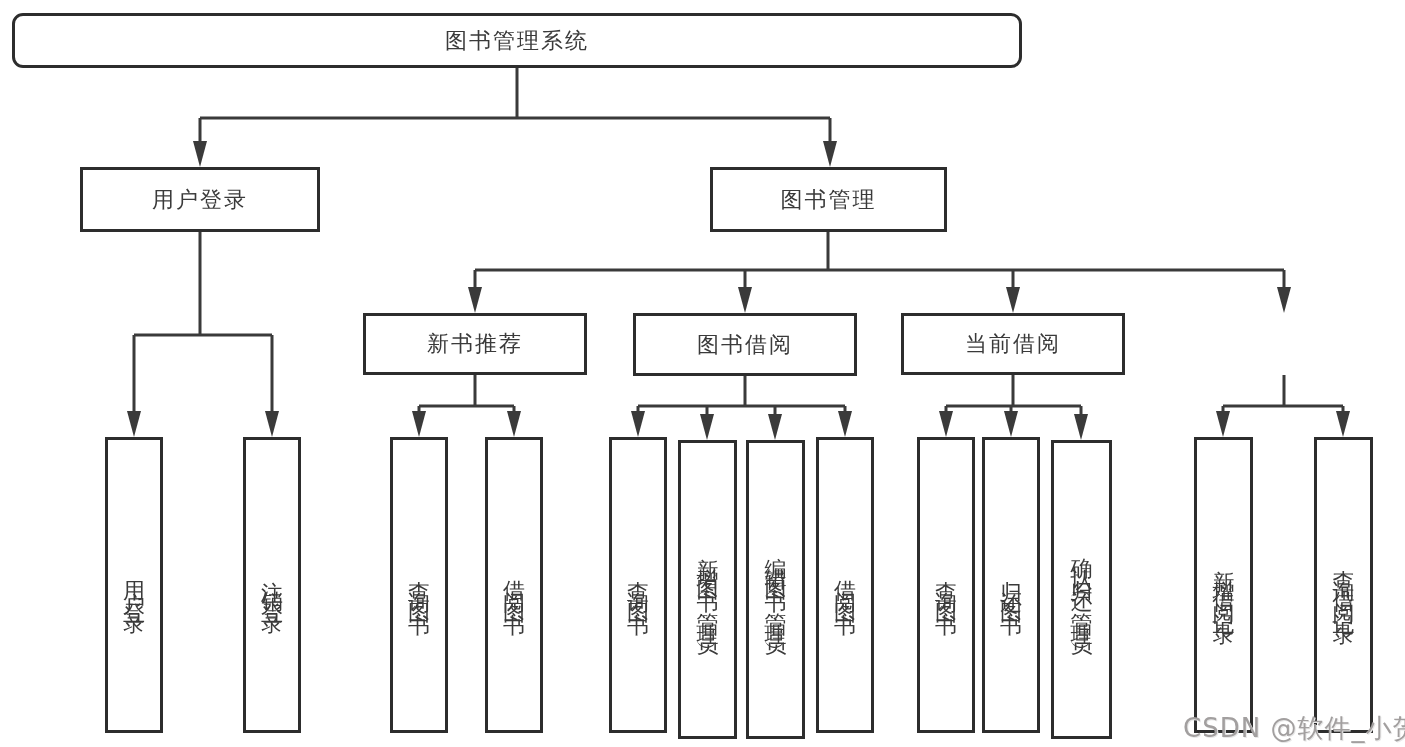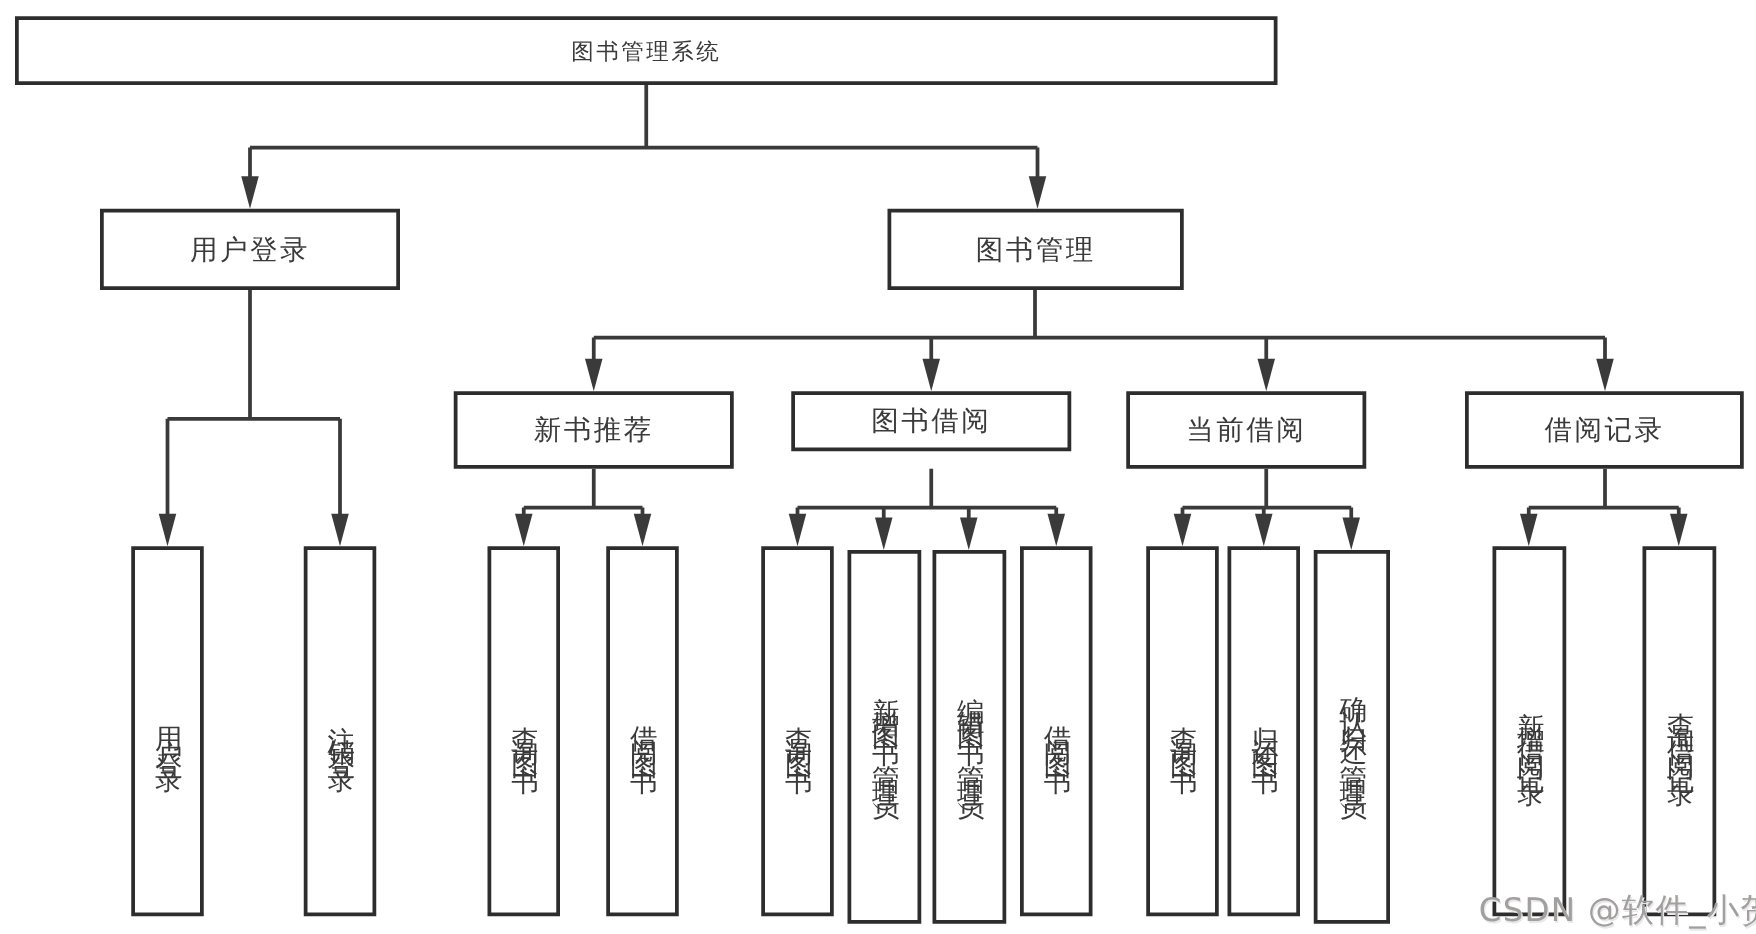--- a/index.html
+++ b/index.html
@@ -22,21 +22,21 @@
   }
   .hnode{font-size:22px;letter-spacing:2px;white-space:nowrap;}
   .vnode span{
     writing-mode:vertical-rl;
     text-orientation:mixed;
     font-size:22px;
     letter-spacing:11px;
     line-height:1;
     white-space:nowrap;
   }
-  .root{font-size:18px;}
+  .root{font-size:22px;border-radius:11px;}
   #watermark{
     position:absolute;
     left:1183px;top:711px;
     font-size:26px;
     color:#a29f9f;
     text-shadow:1px 1px 0 #e8e8e8;
     white-space:nowrap;
     letter-spacing:1px;
   }
 </style>
@@ -84,23 +84,22 @@
       <polygon points="1336,411 1350,411 1343,437"></polygon>
     </g>
   </svg>
 
   <div class="node hnode root" style="left:12px;top:13px;width:1010px;height:55px;">图书管理系统</div>
 
   <div class="node hnode" style="left:80px;top:167px;width:240px;height:65px;">用户登录</div>
   <div class="node hnode" style="left:363px;top:313px;width:224px;height:62px;">新书推荐</div>
 
   <div class="node hnode" style="left:710px;top:167px;width:237px;height:65px;">图书管理</div>
-  <div class="node hnode" style="left:633px;top:313px;width:224px;height:48px;">图书借阅</div>
-  <div class="node hnode" style="left:901px;top:313px;width:192px;height:62px;">当前借阅</div>
-  <div class="node hnode" style="left:1172px;top:313px;width:223px;height:62px;">借阅记录</div>
+  <div class="node hnode" style="left:633px;top:313px;width:224px;height:63px;">图书借阅</div>
+  <div class="node hnode" style="left:901px;top:313px;width:224px;height:62px;">当前借阅</div>
 
   <div class="node vnode" style="left:105px;top:437px;width:58px;height:296px;">
     <span>用户登录</span>
     </div>
   <div class="node vnode" style="left:243px;top:437px;width:58px;height:296px;">
     <span>注销登录</span>
     </div>
 
   <div class="node vnode" style="left:390px;top:437px;width:58px;height:296px;">
     <span>查询图书</span>

